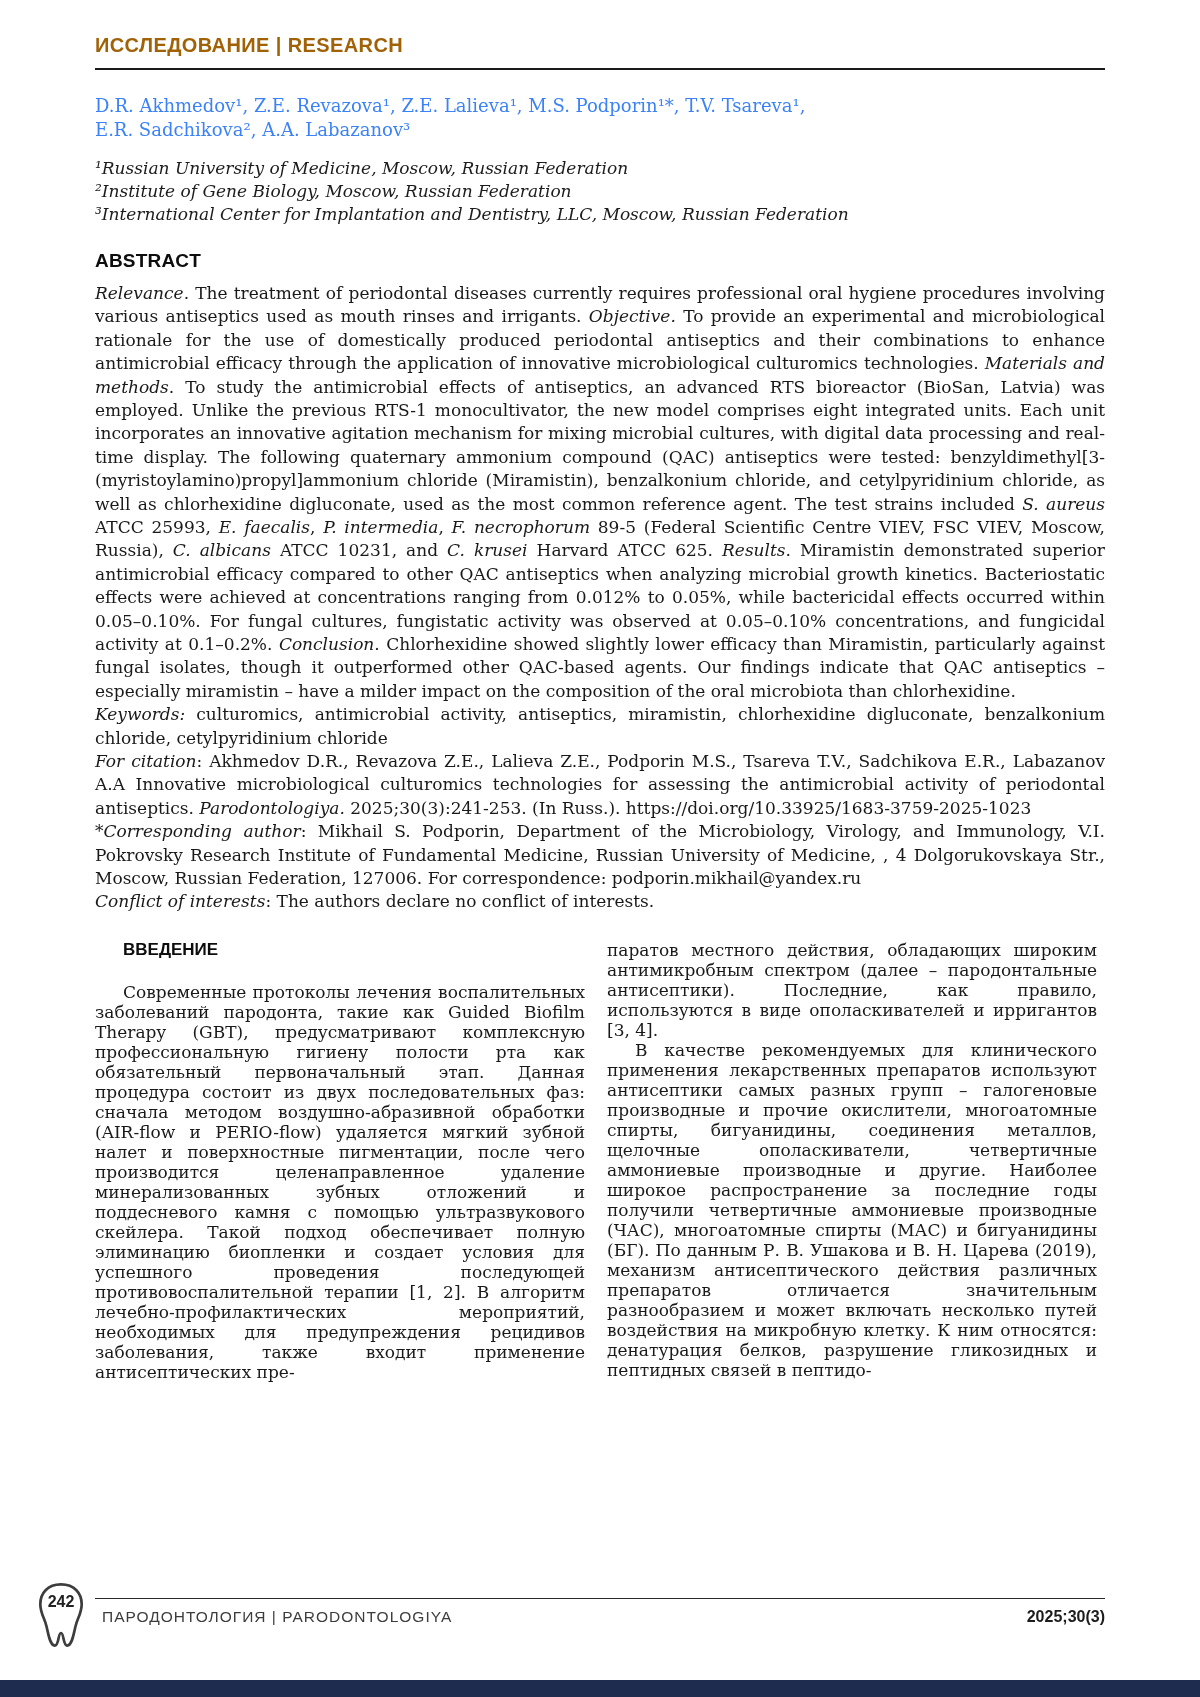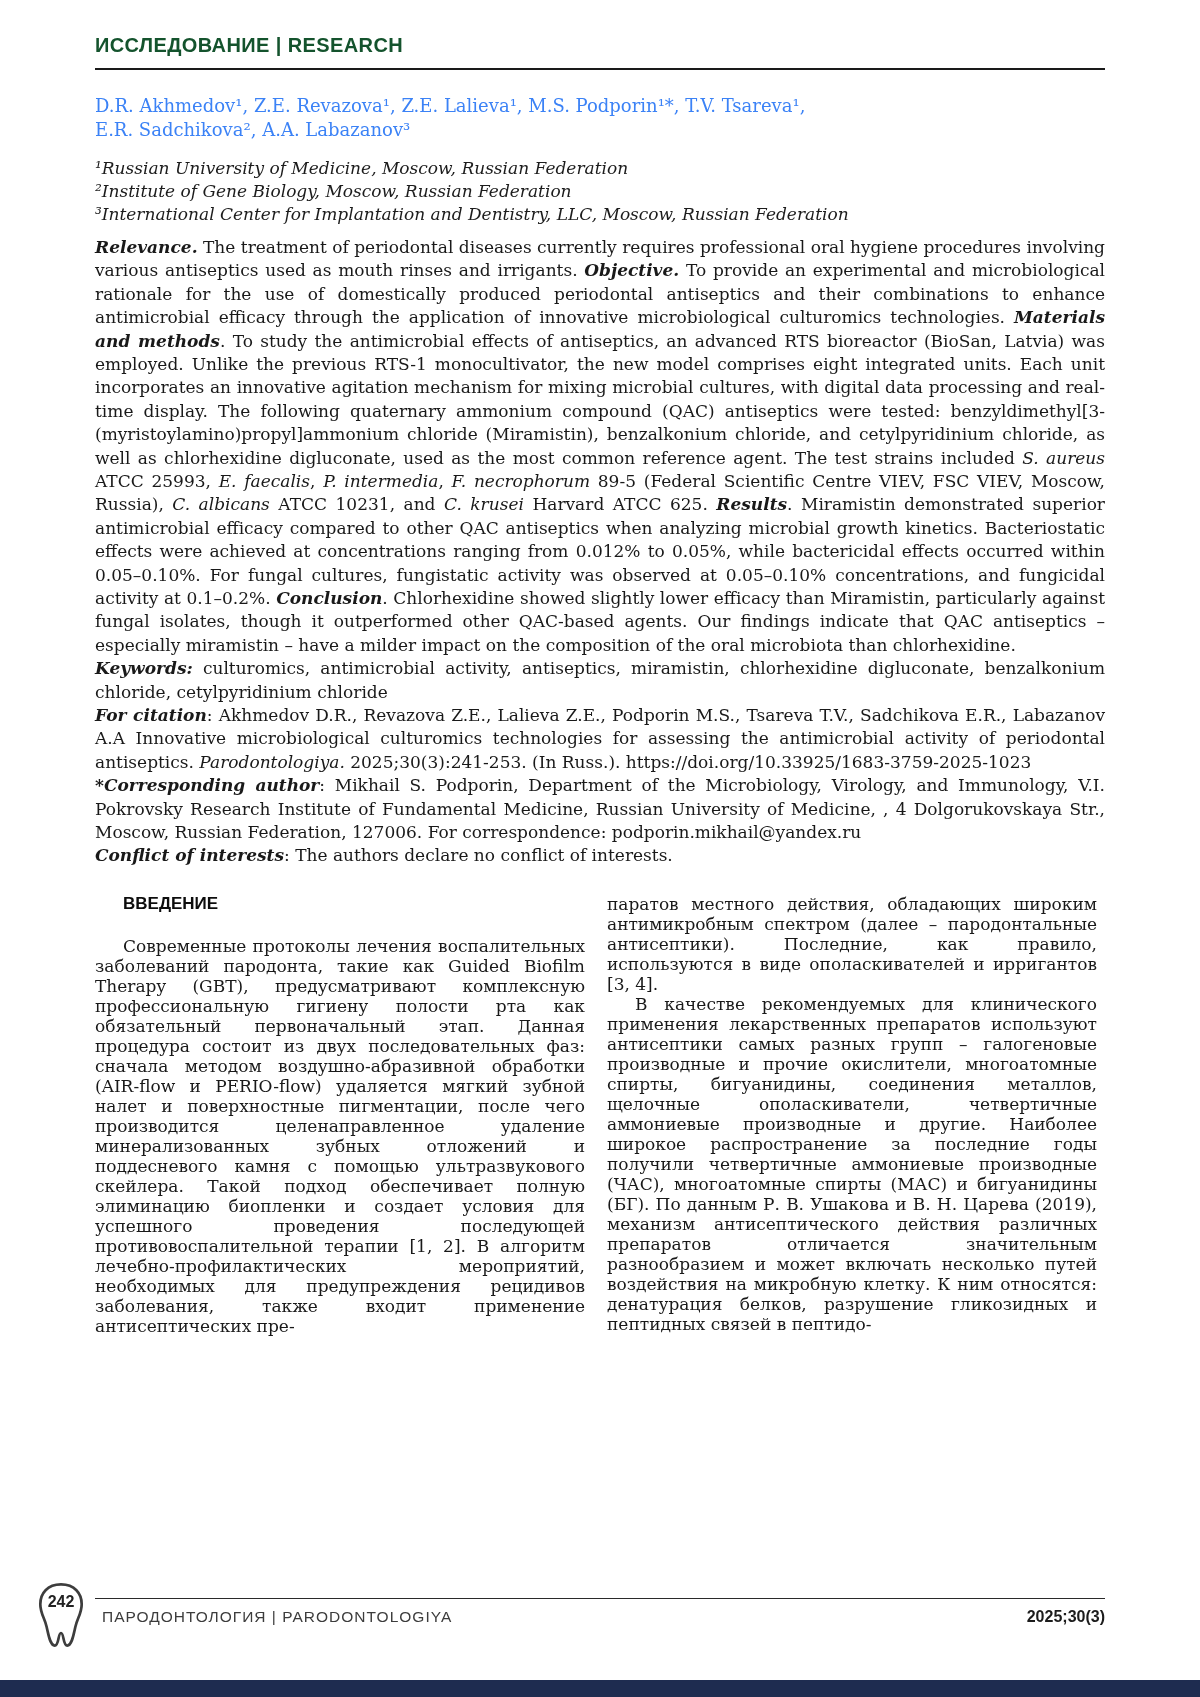--- a/index.html
+++ b/index.html
@@ -11,42 +11,42 @@
     position: relative;
     overflow: hidden;
   }
   .page { padding: 34px 95px 0 95px; }
 
   .section-label {
     font-family: "Liberation Sans", sans-serif;
     font-weight: 700;
     font-size: 20px;
     letter-spacing: 0.4px;
-    color: #14532d;
+    color: #a16207;
   }
   .header-rule { border-bottom: 2px solid #1a1a1a; margin-top: 11px; }
 
   .authors { margin-top: 24px; font-size: 18px; line-height: 1.35; color: #3b82f6; }
   .affiliations { margin-top: 14px; font-style: italic; font-size: 17px; line-height: 1.36; color: #1c1c1c; }
 
   .abstract-heading {
     font-family: "Liberation Sans", sans-serif;
     font-size: 19px; font-weight: 700;
     letter-spacing: 0.2px;
     margin: 24px 0 0 0; color: #0d0d0d;
   }
   .abstract { margin-top: 10px; }
   .abstract p {
     margin: 0;
     font-size: 17px;
     line-height: 23.4px;
     text-align: justify;
     hyphens: auto;
   }
-  span.b { font-weight: 700; }
+  span.b { font-weight: 400; }
   span.i { font-style: italic; }
 
   .intro { display: flex; gap: 22px; margin-top: 26px; }
   .intro .col { width: 490px; }
   .intro-heading {
     font-family: "Liberation Sans", sans-serif;
     font-size: 17px; font-weight: 700;
     margin: 0 0 22px 0; padding-left: 28px; color: #0d0d0d;
   }
   .intro p {
@@ -93,20 +93,21 @@
     <div>D.R. Akhmedov¹, Z.E. Revazova¹, Z.E. Lalieva¹, M.S. Podporin¹*, T.V. Tsareva¹,</div>
     <div>E.R. Sadchikova², A.A. Labazanov³</div>
   </section>
 
   <section class="affiliations">
     <div>¹Russian University of Medicine, Moscow, Russian Federation</div>
     <div>²Institute of Gene Biology, Moscow, Russian Federation</div>
     <div>³International Center for Implantation and Dentistry, LLC, Moscow, Russian Federation</div>
   </section>
 
+  <h2 class="abstract-heading">ABSTRACT</h2>
 
   <section class="abstract" lang="en">
     <p><span class="b i">Relevance.</span><span> The treatment of periodontal diseases currently requires professional oral hygiene procedures involving various antiseptics used as mouth rinses and irrigants. </span><span class="b i">Objective.</span><span> To provide an experimental and microbiological rationale for the use of domestically produced periodontal antiseptics and their combinations to enhance antimicrobial efficacy through the application of innovative microbiological culturomics technologies. </span><span class="b i">Materials and methods</span><span>. To study the antimicrobial effects of antiseptics, an advanced RTS bioreactor (BioSan, Latvia) was employed. Unlike the previous RTS-1 monocultivator, the new model comprises eight integrated units. Each unit incorporates an innovative agitation mechanism for mixing microbial cultures, with digital data processing and real-time display. The following quaternary ammonium compound (QAC) antiseptics were tested: benzyldimethyl[3-(myristoylamino)propyl]ammonium chloride (Miramistin), benzalkonium chloride, and cetylpyridinium chloride, as well as chlorhexidine digluconate, used as the most common reference agent. The test strains included </span><span class="i">S. aureus</span><span> ATCC 25993, </span><span class="i">E. faecalis</span><span>, </span><span class="i">P. intermedia</span><span>, </span><span class="i">F. necrophorum</span><span> 89-5 (Federal Scientific Centre VIEV, FSC VIEV, Moscow, Russia), </span><span class="i">C. albicans</span><span> ATCC 10231, and </span><span class="i">C. krusei</span><span> Harvard ATCC 625. </span><span class="b i">Results</span><span>. Miramistin demonstrated superior antimicrobial efficacy compared to other QAC antiseptics when analyzing microbial growth kinetics. Bacteriostatic effects were achieved at concentrations ranging from 0.012% to 0.05%, while bactericidal effects occurred within 0.05–0.10%. For fungal cultures, fungistatic activity was observed at 0.05–0.10% concentrations, and fungicidal activity at 0.1–0.2%. </span><span class="b i">Conclusion</span><span>. Chlorhexidine showed slightly lower efficacy than Miramistin, particularly against fungal isolates, though it outperformed other QAC-based agents. Our findings indicate that QAC antiseptics – especially miramistin – have a milder impact on the composition of the oral microbiota than chlorhexidine.</span></p>
     <p><span class="b i">Keywords:</span><span> culturomics, antimicrobial activity, antiseptics, miramistin, chlorhexidine digluconate, benzalkonium chloride, cetylpyridinium chloride</span></p>
     <p><span class="b i">For citation</span><span>: Akhmedov D.R., Revazova Z.E., Lalieva Z.E., Podporin M.S., Tsareva T.V., Sadchikova E.R., Labazanov A.A Innovative microbiological culturomics technologies for assessing the antimicrobial activity of periodontal antiseptics. </span><span class="i">Parodontologiya.</span><span> 2025;30(3):241-253. (In Russ.). https://doi.org/10.33925/1683-3759-2025-1023</span></p>
     <p><span class="b i">*Corresponding author</span><span>: Mikhail S. Podporin, Department of the Microbiology, Virology, and Immunology, V.I. Pokrovsky Research Institute of Fundamental Medicine, Russian University of Medicine, , 4 Dolgorukovskaya Str., Moscow, Russian Federation, 127006. For correspondence: podporin.mikhail@yandex.ru</span></p>
     <p><span class="b i">Conflict of interests</span><span>: The authors declare no conflict of interests.</span></p>
   </section>
 
   <section class="intro" lang="ru">

